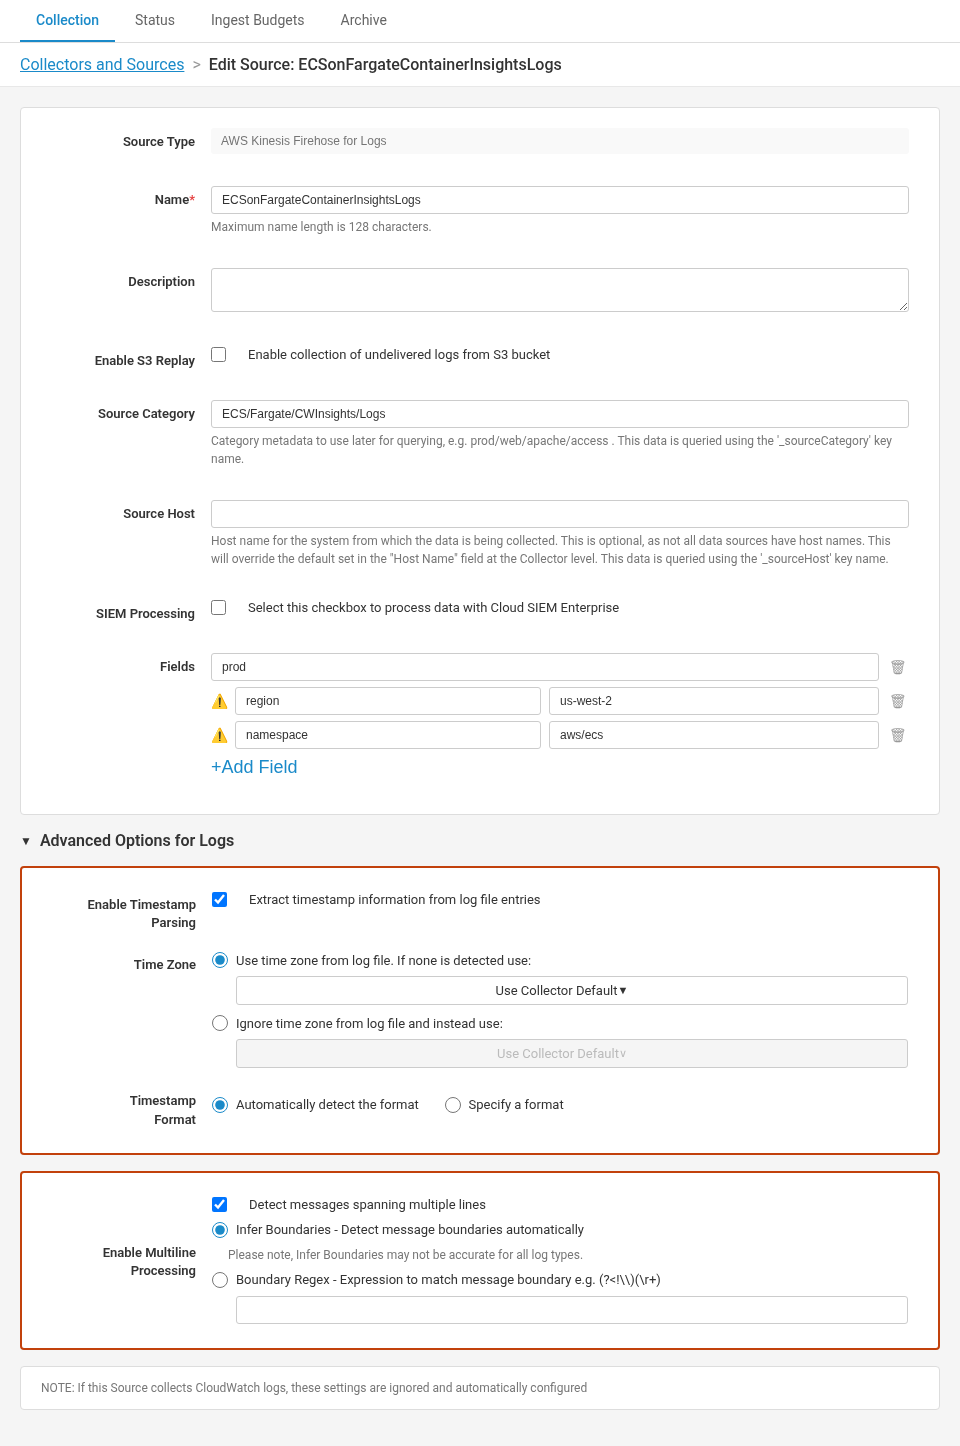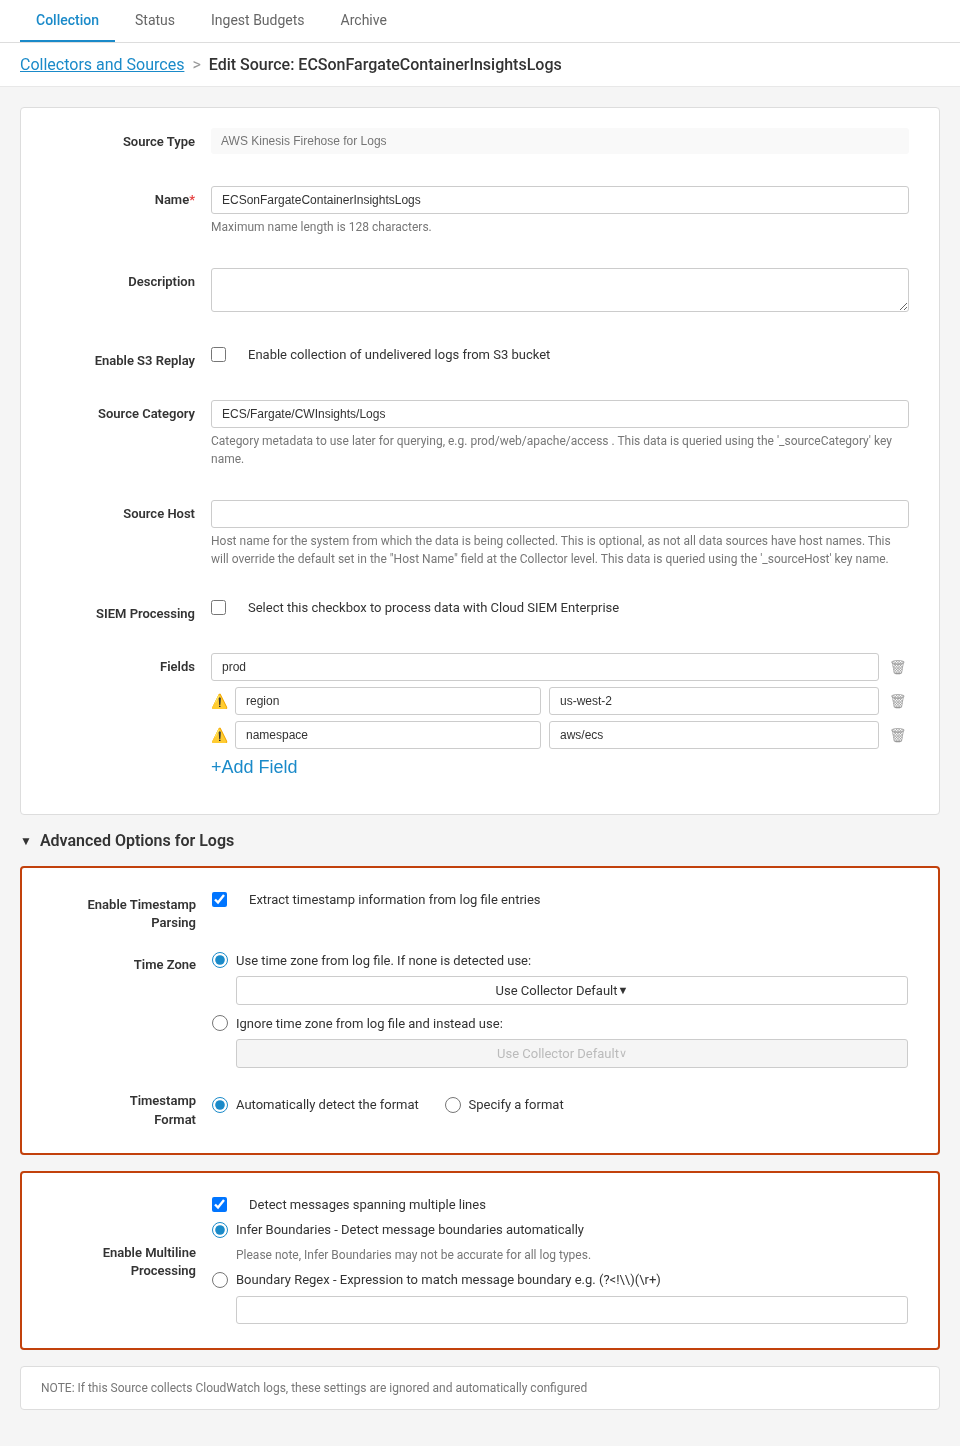--- a/index.html
+++ b/index.html
@@ -329,21 +329,21 @@
 
         <div class="checkbox-row" style="margin-bottom: 10px;">
           <input type="checkbox" checked="" style="">
           <span>Detect messages spanning multiple lines</span>
         </div>
 
         <div class="radio-row">
           <input type="radio" name="multiline" checked="" style="">
           <span>Infer Boundaries - Detect message boundaries automatically</span>
         </div>
-        <div class="hint-text" style="margin-left: 24px; margin-bottom: 8px;">Please note, Infer Boundaries may not be accurate for all log types.</div>
+        <div class="hint-text" style="margin-left: 16px; margin-bottom: 8px;">Please note, Infer Boundaries may not be accurate for all log types.</div>
 
         <div class="radio-row">
           <input type="radio" name="multiline" style="">
           <span>Boundary Regex - Expression to match message boundary e.g. (?&lt;!\\)(\r+)</span>
         </div>
 
         <div style="margin-left: 24px; margin-top: 6px;">
           <input type="text" value="" style="width: 100%;">
         </div>
 

